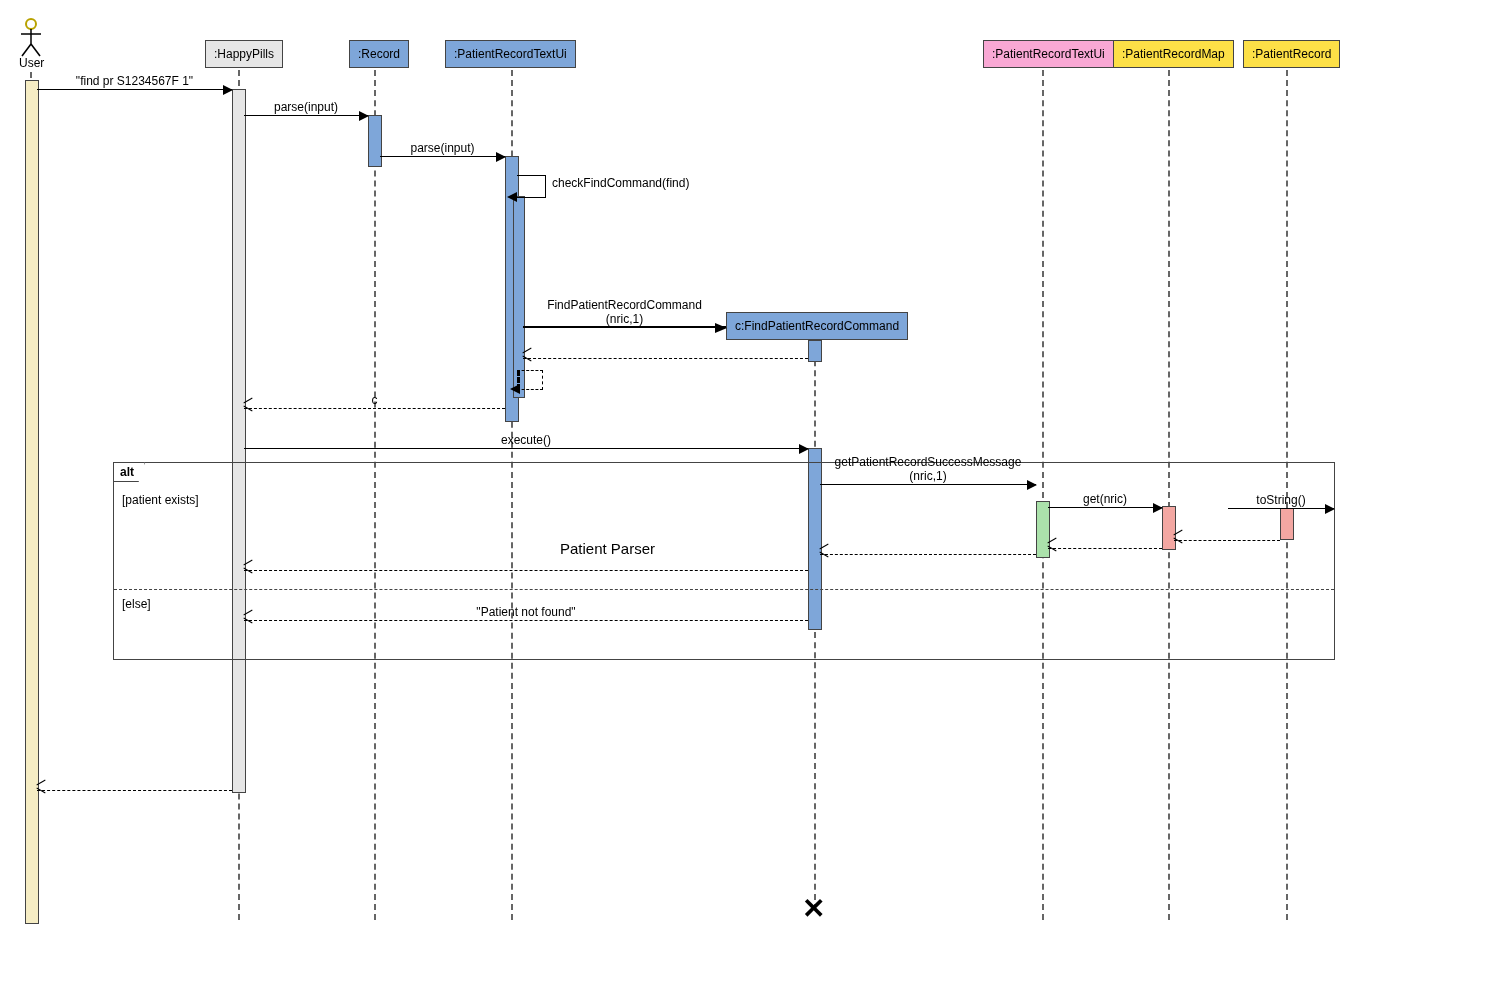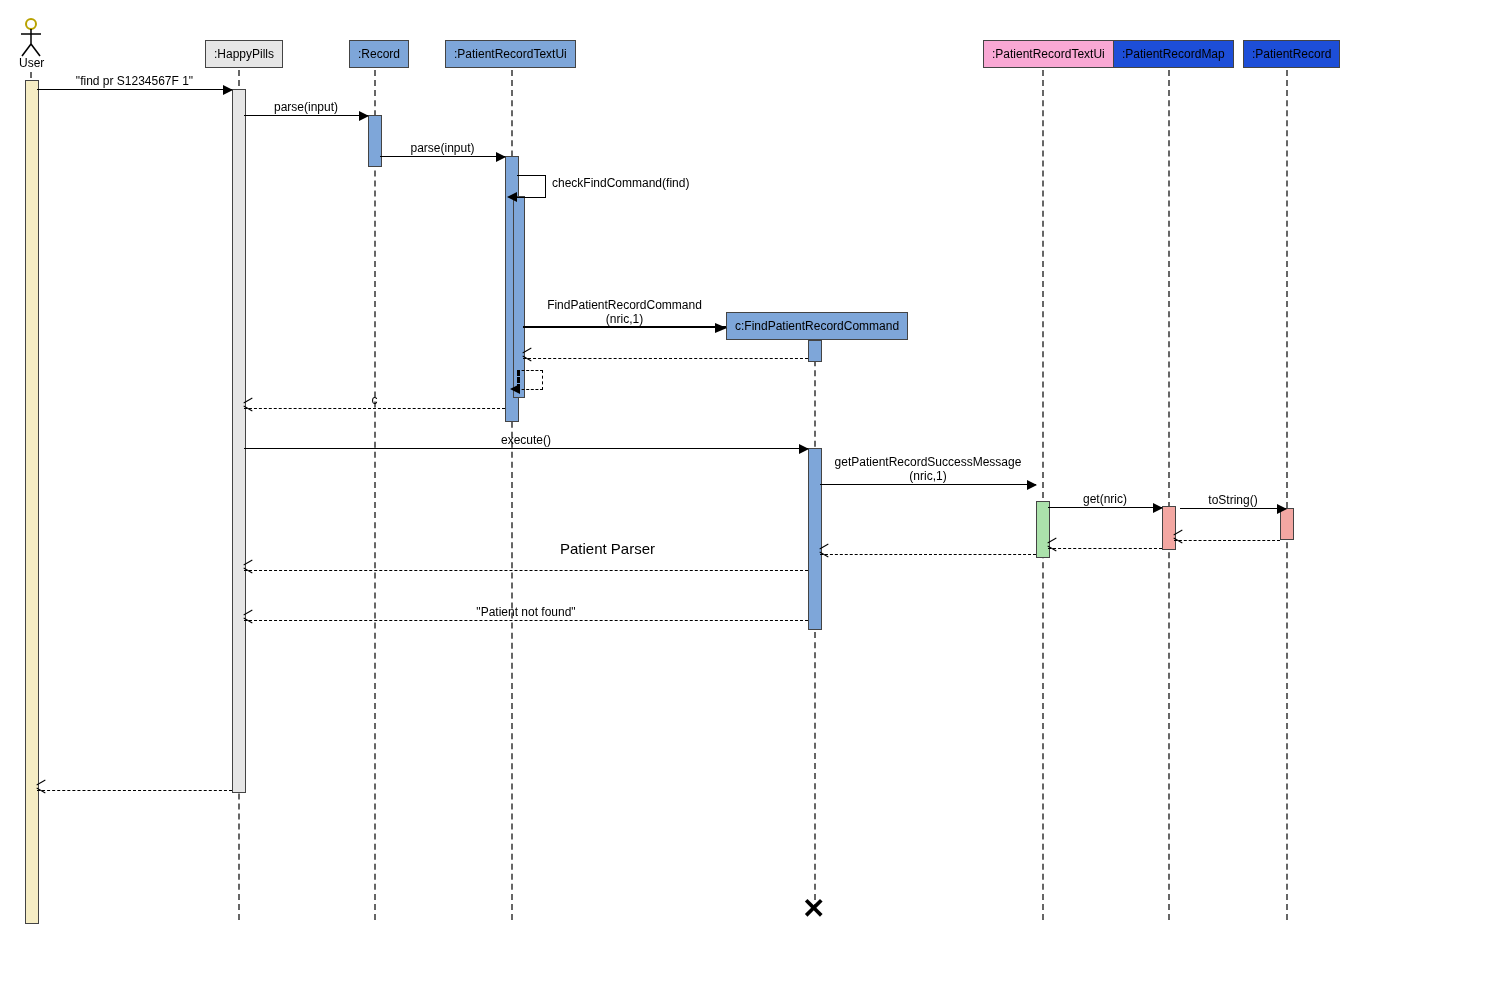--- a/index.html
+++ b/index.html
@@ -1,21 +1,21 @@
 <!DOCTYPE html>
 <html><head>
 <meta charset="utf-8">
 <style>
   html,body{margin:0;padding:0;background:#fff;font-family:Arial,Helvetica,sans-serif;font-size:12px;color:#000}
   .canvas{position:relative;width:1489px;height:992px}
   .head{position:absolute;border:1px solid #444;text-align:center;padding:6px 8px;white-space:nowrap;font-size:12px}
   .head.gray{background:#e6e6e6}
   .head.blue{background:#7ea6d9}
   .head.green{background:#f9a8d4}
-  .head.red{background:#1d4ed8}
+  .head.red{background:#fde047}
   .lifeline{position:absolute;border-left:2px dashed #666;top:70px;height:850px}
   .bar{position:absolute;border:1px solid #444}
   .bar.tan{background:#f6edc4}
   .bar.gray{background:#e6e6e6}
   .bar.blue{background:#7ea6d9}
   .bar.green{background:#abe2ab}
   .bar.red{background:#f3a7a2}
   .msg{position:absolute;height:0;border-top:1px solid #000}
   .msg.dash{border-top:1px dashed #000}
   .msg .lbl{position:absolute;top:-16px;left:50%;transform:translateX(-50%);white-space:nowrap;font-size:12px}
@@ -116,30 +116,36 @@
 <div class="msg dash" style="left:244px;top:408px;width:261px">
       <span class="lbl">c</span>
       <div class="arw lo"></div>
     </div>
 
 <div class="msg" style="left:244px;top:448px;width:564px">
       <span class="lbl">execute()</span>
       <div class="arw r"></div>
     </div>
 
+<div class="alt" style="left:113px;top:462px;width:1220px;height:196px">
+  <div class="tag">alt</div>
+  <div class="guard" style="left:8px;top:30px">[patient exists]</div>
+  <div class="sep" style="top:126px"></div>
+  <div class="guard" style="left:8px;top:134px">[else]</div>
+</div>
 
 <div class="msg" style="left:820px;top:484px;width:216px">
   <div class="lbl2"><span>getPatientRecordSuccessMessage</span><br><span>(nric,1)</span></div>
   <div class="arw r"></div>
 </div>
 <div class="msg" style="left:1048px;top:507px;width:114px">
       <span class="lbl">get(nric)</span>
       <div class="arw r"></div>
     </div>
-<div class="msg" style="left:1180px;top:508px;width:106px">
+<div class="msg" style="left:1228px;top:508px;width:106px">
       <span class="lbl">toString()</span>
       <div class="arw r"></div>
     </div>
 
 <div class="msg dash" style="left:1174px;top:540px;width:106px">
       <div class="arw lo"></div>
     </div>
 <div class="msg dash" style="left:1048px;top:548px;width:114px">
       <div class="arw lo"></div>
     </div>

